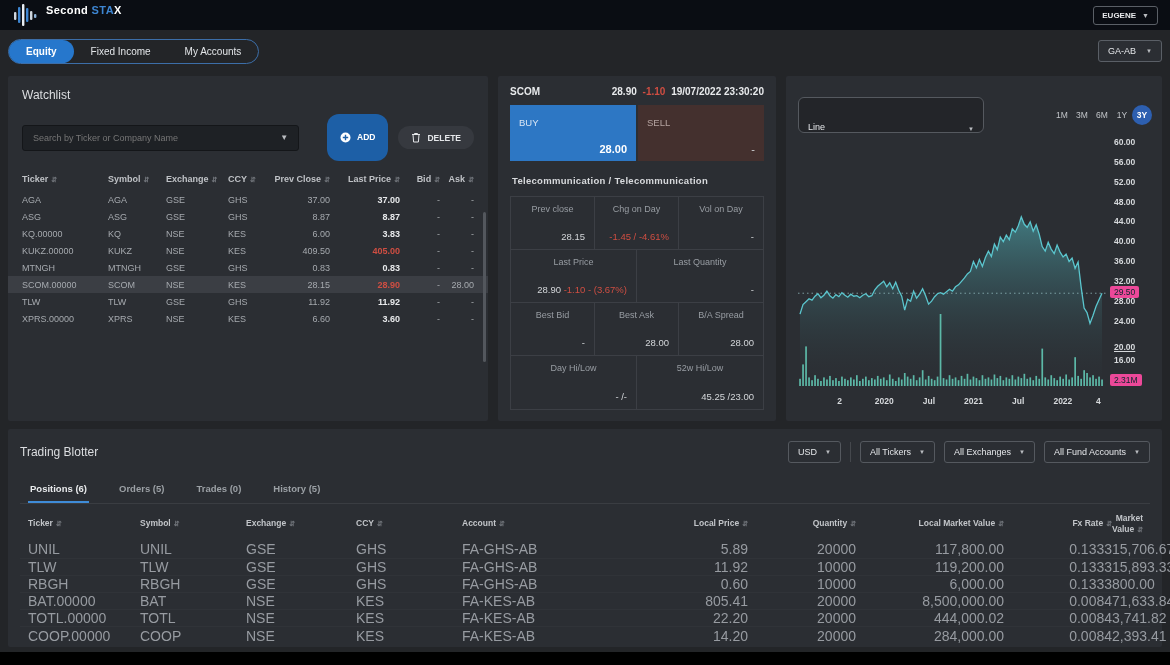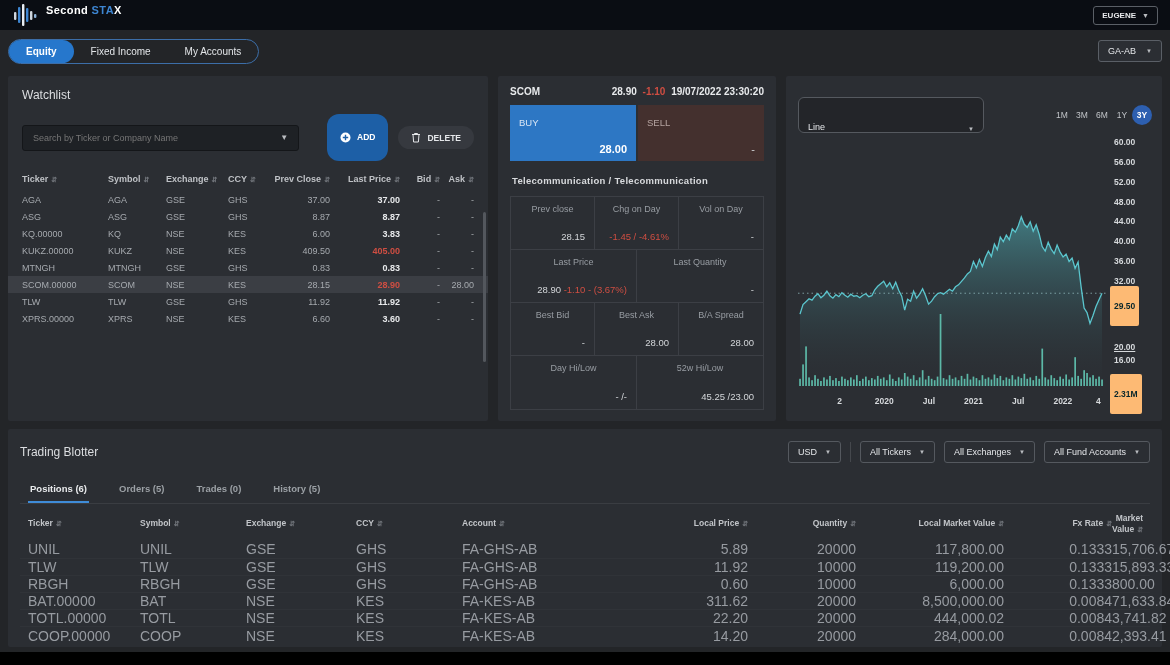--- a/index.html
+++ b/index.html
@@ -63,21 +63,21 @@
   .snapshot{flex:1;padding:12px 10px 0 12px;position:relative}
   .s-ctrl{display:flex;align-items:center;margin-top:9px}
   .chart-select{width:186px;height:36px;border:1px solid #55595f;border-radius:6px;background:#232529;font-size:9px;color:#e4e6e9;display:flex;align-items:flex-end;justify-content:space-between;padding:0 9px;cursor:pointer}
   .ranges{flex:1;display:flex;justify-content:flex-end;align-items:center}
   .range{font-size:8.5px;color:#c2c5c9;width:20px;height:20px;display:flex;align-items:center;justify-content:center;border-radius:50%;cursor:pointer}
   .range.active{background:#2d5fb0;color:#fff;font-weight:bold}
   .chart-wrap{display:flex;margin-top:1px}
   .chart-area{width:308px;height:258px;position:relative}
   .axis{width:46px;position:relative;height:258px;font-size:8.5px;color:#d6d9dc}
   .tick{position:absolute;left:8px;font-weight:bold}
-  .cbadge{position:absolute;left:4px;background:#fdba74;color:#07262b;font-size:8.5px;font-weight:bold;padding:15px 4px;border-radius:2px;z-index:2}
+  .cbadge{position:absolute;left:4px;background:#ec4899;color:#07262b;font-size:8.5px;font-weight:normal;padding:1px 4px;border-radius:2px;z-index:2}
   .xlabels{position:relative;height:16px;width:308px;font-size:8.5px;color:#d6d9dc;font-weight:bold}
   .xlabels span{position:absolute;transform:translateX(-50%);top:4px}
   
   .blotter{margin:8px 8px 0;background:#2b2e33;border-radius:2px;padding:12px 12px 6px;height:218px}
   .b-top{display:flex;align-items:center;justify-content:space-between}
   .filters{display:flex;gap:9px;align-items:center}
   .filter{border:1px solid #55595f;border-radius:3px;background:#2b2e33;font-size:9px;color:#e4e6e9;padding:5px 9px;display:flex;gap:8px;align-items:center;cursor:pointer}
   .vdiv{width:1px;height:20px;background:#45484d}
   .b-tabs{display:flex;gap:28px;border-bottom:1px solid #3a3d42;margin-top:12px;padding:0 8px}
   .b-tab{font-size:9.5px;color:#9ba0a5;padding:8px 2px 7px;font-weight:bold;cursor:pointer;border-bottom:2px solid transparent}
@@ -549,21 +549,21 @@
         <div class="r">6,000.00</div>
         <div class="r">0.1333</div>
         <div class="r">800.00</div>
       </div>
       <div class="b-row">
         <div>BAT.00000</div>
         <div>BAT</div>
         <div>NSE</div>
         <div>KES</div>
         <div>FA-KES-AB</div>
-        <div class="r">311.62</div>
+        <div class="r">805.41</div>
         <div class="r">20000</div>
         <div class="r">8,500,000.00</div>
         <div class="r">0.0084</div>
         <div class="r">71,633.84</div>
       </div>
       <div class="b-row">
         <div>TOTL.00000</div>
         <div>TOTL</div>
         <div>NSE</div>
         <div>KES</div>

